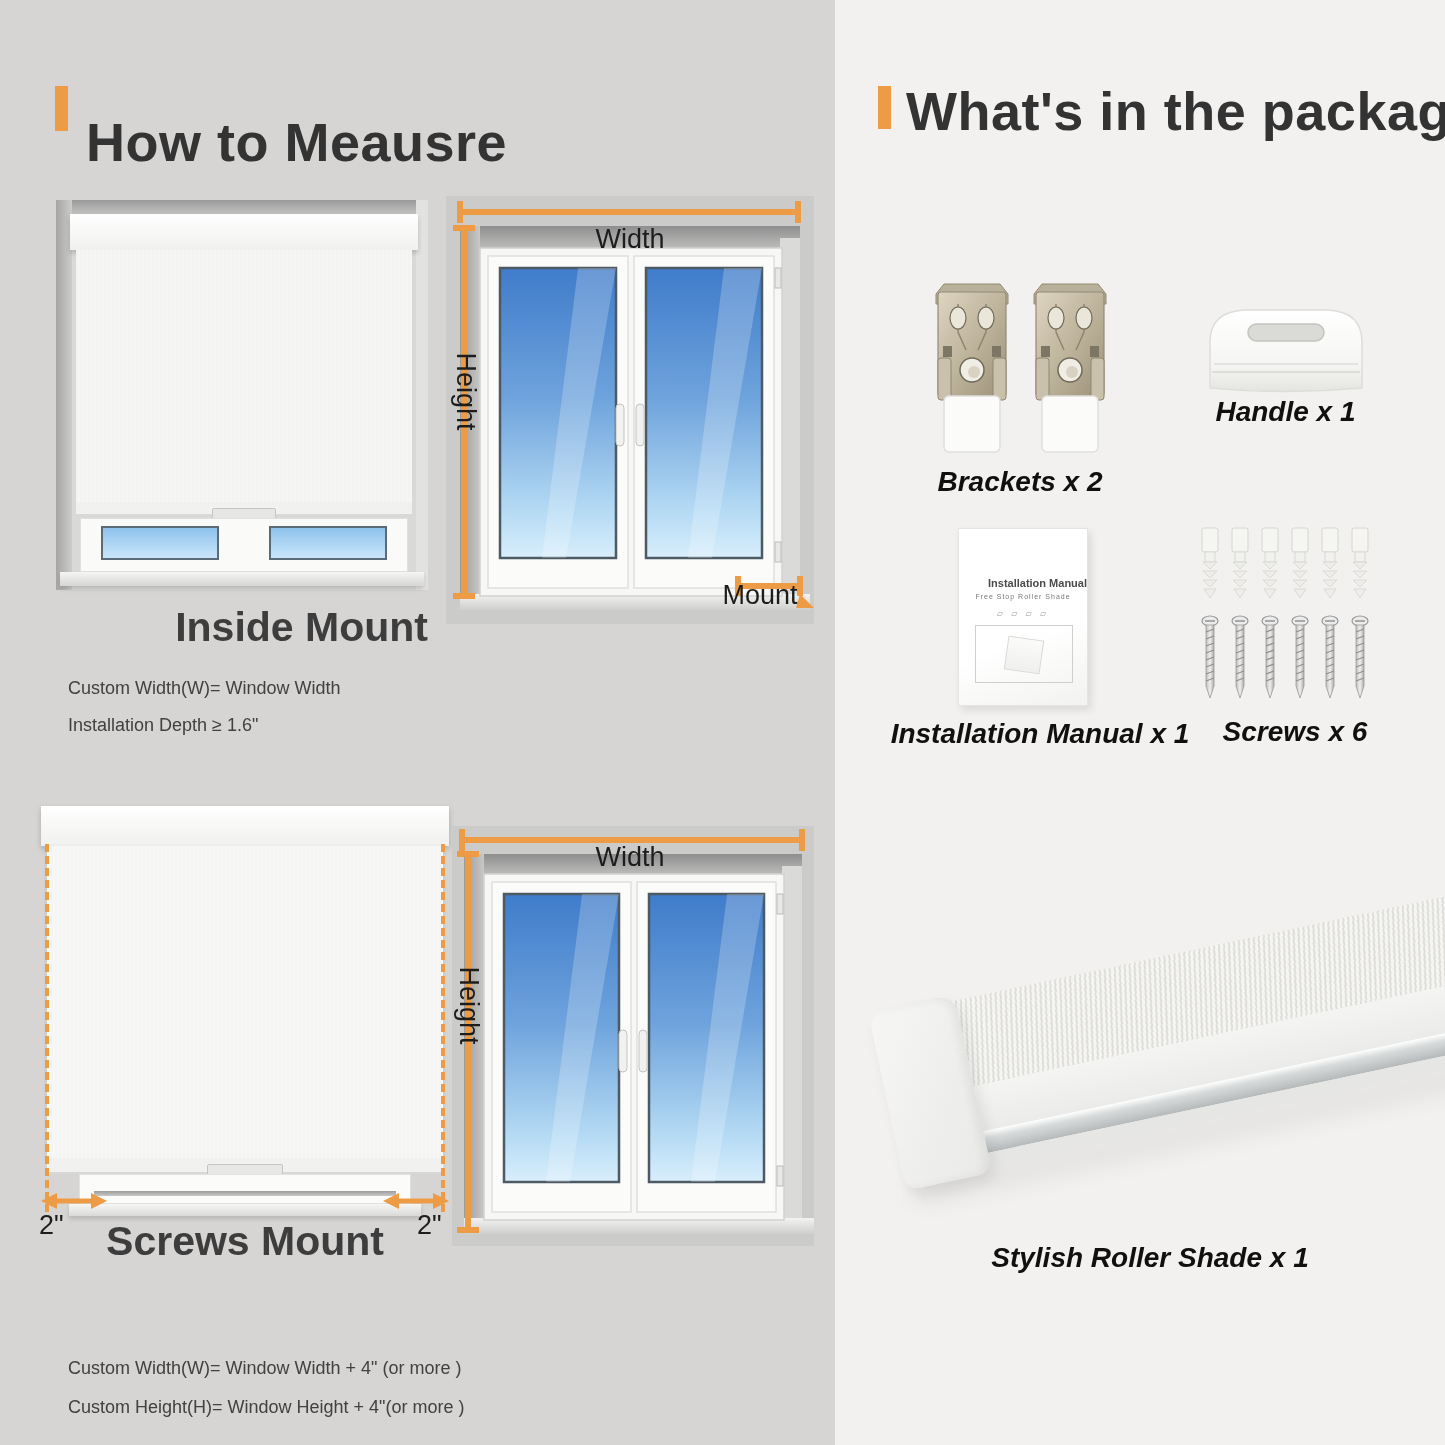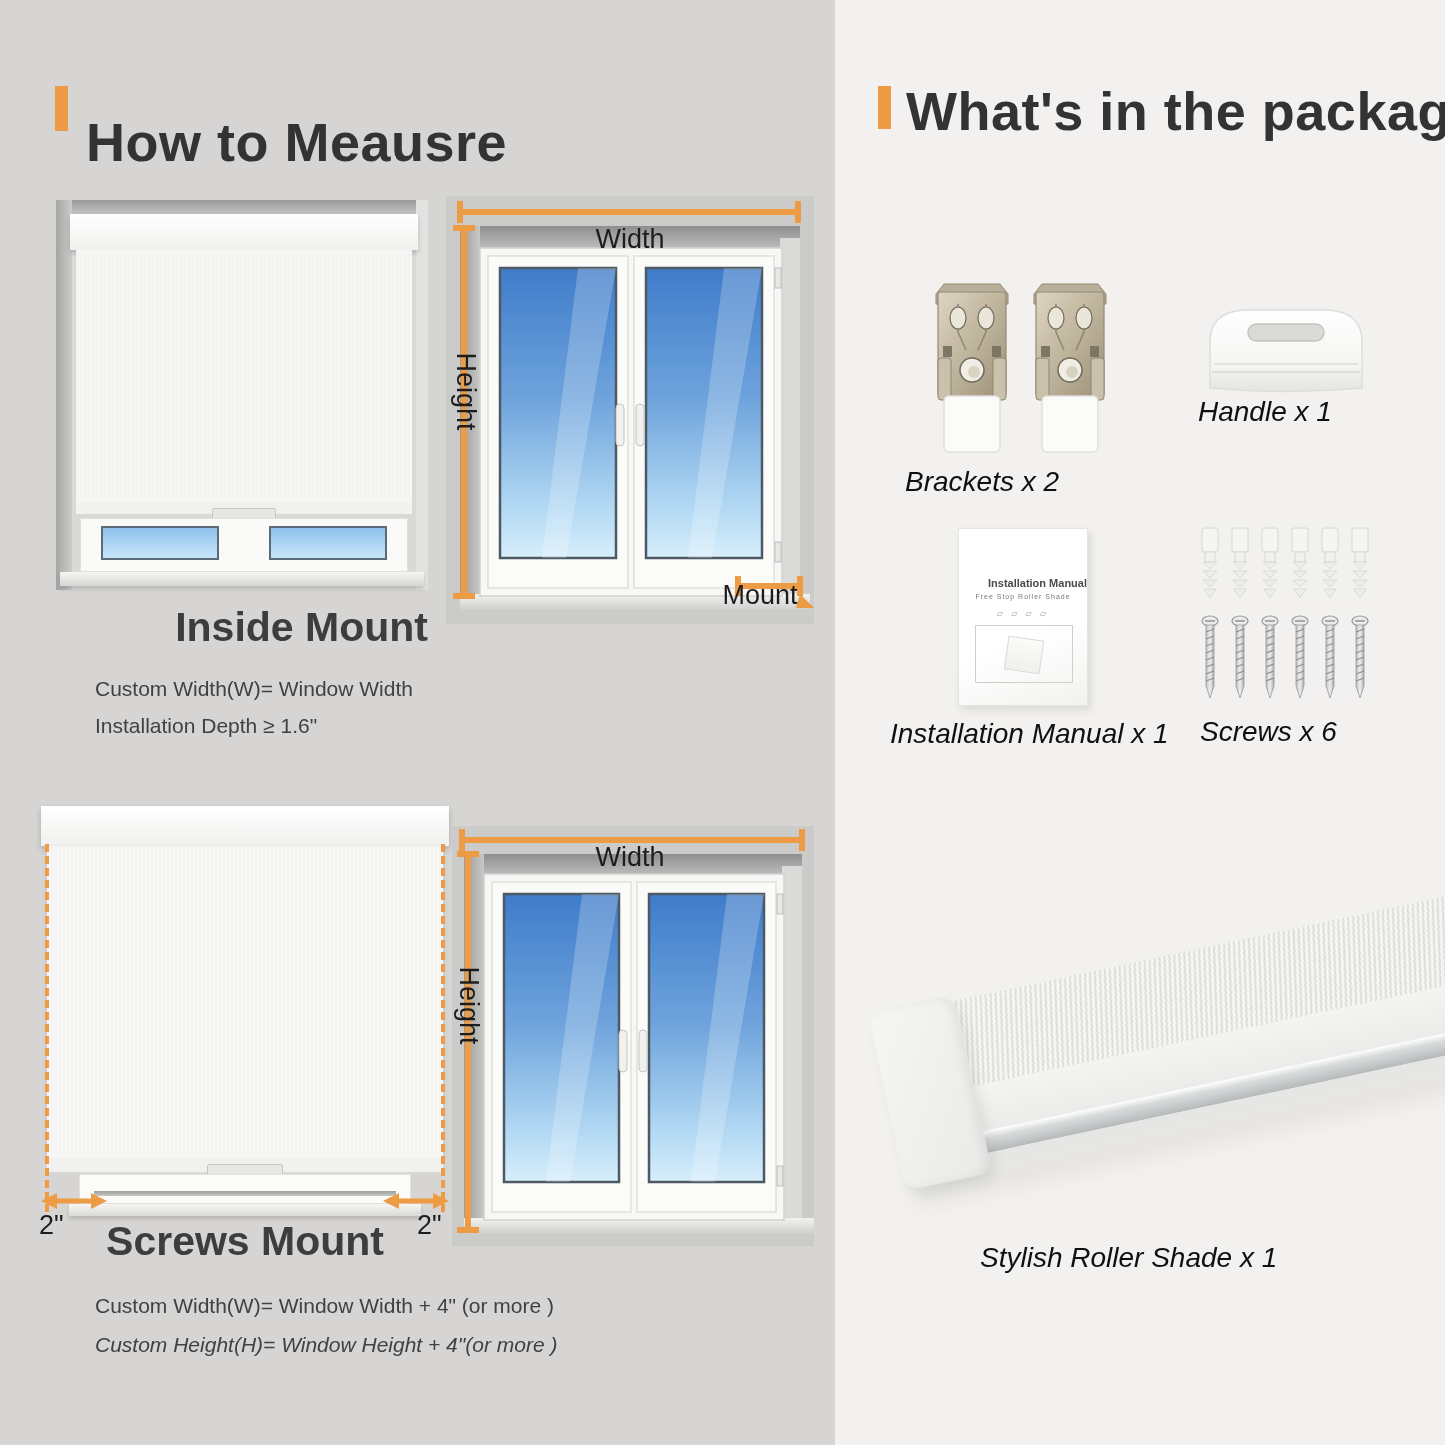--- a/index.html
+++ b/index.html
@@ -7,26 +7,26 @@
   body { font-family:"Liberation Sans", sans-serif; }
   .page { position:relative; width:1445px; height:1445px; background:#d6d5d4; overflow:hidden; }
   .abs { position:absolute; }
 
   .right-bg { left:835px; top:0; width:610px; height:1445px; background:#f2f1ef; }
 
   .title-bar { width:13px; height:45px; background:var(--accent); }
   .main-title { font-size:54px; font-weight:bold; color:#333; white-space:nowrap; letter-spacing:0.5px; }
 
   .mount-heading { font-size:41px; font-weight:bold; color:#3d3d3d; text-align:center; }
-  .spec-line { font-size:21px; color:#414141; line-height:37px; white-space:nowrap;margin-left:27px; }
+  .spec-line { font-size:18px; color:#414141; line-height:37px; white-space:nowrap; }
 
   .meas-label { font-size:27px; color:#1d1d1d; text-align:center; white-space:nowrap; }
   .meas-label.rot { transform:rotate(90deg); }
 
-  .item-label { font-size:28px; font-weight:normal; font-style:italic; color:#101010; white-space:nowrap; }
+  .item-label { font-size:28px; font-weight:bold; font-style:italic; color:#101010; text-align:center; white-space:nowrap; }
 
   
   .inside-figure { left:56px; top:200px; width:372px; height:390px; background:#d9d9d8; }
   .if-top-shadow { left:0; top:0; width:372px; height:16px; background:linear-gradient(180deg,#9a9a9a,#c9c9c8); }
   .if-left-shadow { left:0; top:0; width:16px; height:390px; background:linear-gradient(90deg,#a5a5a4,#cccccb); }
   .if-right-light { right:0; top:0; width:12px; height:390px; background:#e2e2e1; }
   .if-cassette { left:14px; top:14px; width:348px; height:36px; background:linear-gradient(180deg,#ffffff,#f0f0ee); box-shadow:0 3px 5px rgba(0,0,0,0.18); }
   .if-shade { left:20px; top:50px; width:336px; height:252px; background:repeating-linear-gradient(90deg, rgba(0,0,0,0.012) 0 2px, rgba(255,255,255,0) 2px 4px), #f6f6f4; }
   .if-hem { left:20px; top:302px; width:336px; height:14px; background:#f1f1ef; border-bottom:2px solid #d9d9d7; }
   .if-tab { left:156px; top:308px; width:64px; height:12px; background:#e6e6e4; border:1px solid #c6c6c4; border-radius:2px; }
@@ -207,23 +207,23 @@
       <line x1="16" y1="28" x2="16" y2="404"></line>
       <line x1="5" y1="28" x2="27" y2="28"></line>
       <line x1="5" y1="404" x2="27" y2="404"></line>
     </g>
   </svg>
   <div class="abs meas-label" style="left:565px; top:842px; width:130px;">Width</div>
   <div class="abs meas-label rot" style="left:413px; top:990px; width:110px;">Height</div>
 
   <div class="abs mount-heading" style="left:55px; top:1218px; width:380px;">Screws Mount</div>
 
-  <div class="abs" style="left:68px; top:1286px;">
+  <div class="abs" style="left:68px; top:1349px;">
     <div class="spec-line" style="line-height:39px;">Custom Width(W)= Window Width + 4" (or more )</div>
-    <div class="spec-line" style="line-height:39px;font-style:italic;">Custom Height(H)= Window Height + 4"(or more )</div>
+    <div class="spec-line" style="line-height:39px;">Custom Height(H)= Window Height + 4"(or more )</div>
   </div>
 
   <div class="abs title-bar" style="left:878px; top:86px; height:43px;"></div>
   <div class="abs main-title" style="left:906px; top:80px;">What's in the package</div>
 
   <svg class="abs" style="left:928px; top:280px;" width="190" height="178" viewBox="0 0 190 178">
     <defs>
       <linearGradient id="metalG" x1="0" y1="0" x2="1" y2="1">
         <stop offset="0" stop-color="#ded5c2"></stop>
           <stop offset="0.5" stop-color="#bfb49c"></stop>

